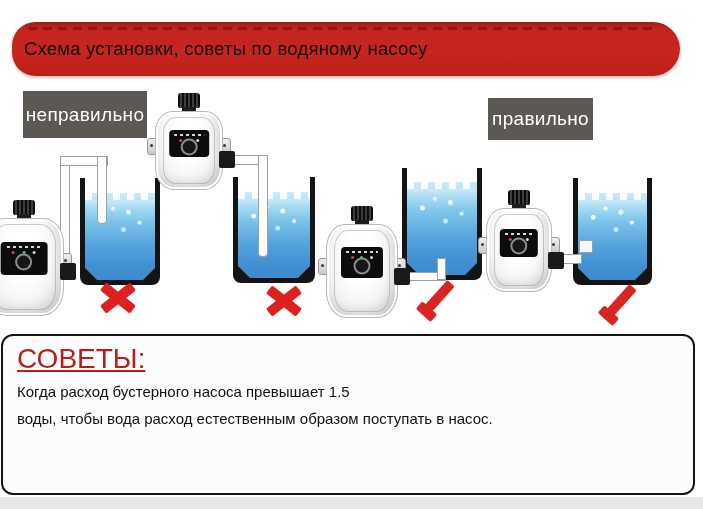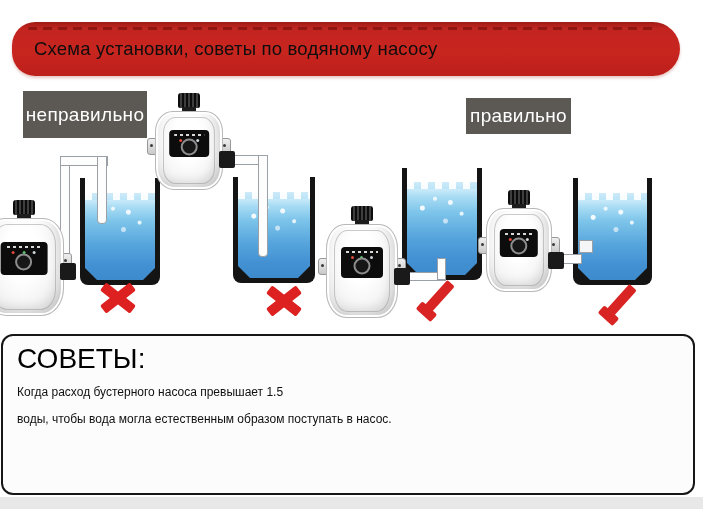--- a/index.html
+++ b/index.html
@@ -12,28 +12,28 @@
     position:absolute;left:12px;top:22px;width:668px;height:54px;
     border-radius:26px 30px 30px 26px;
     background:linear-gradient(180deg,#9e1c16 0%,#c32420 12%,#c8251f 55%,#bd1f1a 100%);
     display:flex;align-items:center;
     box-shadow:0 2px 3px rgba(150,30,20,.25);
   }
   .banner::before{
     content:"";position:absolute;left:16px;right:22px;top:5px;height:3px;border-radius:2px;
     background:repeating-linear-gradient(90deg,rgba(105,10,5,.55) 0 9px,rgba(170,45,35,.25) 9px 15px);
   }
-  .banner-title{font-size:18.5px;color:#0e0e0e;padding-left:22px;letter-spacing:.2px;}
+  .banner-title{font-size:18.5px;color:#0e0e0e;padding-left:12px;letter-spacing:.2px;}
   
   .tag{
     position:absolute;background:#5c5955;color:#fff;display:flex;align-items:center;justify-content:center;
     font-size:19px;letter-spacing:.3px;
   }
   .tag-incorrect{left:23px;top:91px;width:124px;height:47px;}
-  .tag-correct{left:466px;top:98px;width:105px;height:36px;}
+  .tag-correct{left:488px;top:98px;width:105px;height:42px;}
   
   .tank{
     position:absolute;border-left:5px solid #141414;border-right:5px solid #141414;
     border-bottom:5px solid #141414;border-radius:0 0 8px 8px;z-index:1;
   }
   .water{
     position:absolute;left:0;right:0;bottom:0;top:15px;z-index:1;
     background-image:
       radial-gradient(circle 2px at 22% 28%, rgba(255,255,255,.9) 0 2px, transparent 3px),
       radial-gradient(circle 2px at 62% 22%, rgba(255,255,255,.85) 0 2px, transparent 3px),
@@ -105,23 +105,23 @@
   }
   .check::after{
     content:"";position:absolute;left:8px;top:20px;width:36px;height:10px;background:#d92424;border-radius:2px;
     transform:rotate(-48deg);transform-origin:left center;
   }
   
   .tips{
     position:absolute;left:1px;top:334px;width:694px;height:161px;box-sizing:border-box;
     border:2px solid #161616;border-radius:12px;background:#fcfcfc;padding:6px 14px;z-index:6;
   }
-  .tips-heading{font-size:28px;color:#000000;line-height:1.2;}
+  .tips-heading{font-size:28px;color:#b91c1c;line-height:1.2;text-decoration:underline;}
   .tips-para{margin-top:5px;}
-  .tips-line{font-size:12px;color:#101010;line-height:22px;}
+  .tips-line{font-size:15px;color:#101010;line-height:22px;}
   .bottom-strip{position:absolute;left:0;top:497px;width:703px;height:12px;background:#e8e8e8;z-index:0;}
 </style>
 </head>
 <body>
 
 <div class="page">
 
   <div class="bottom-strip"></div>
 
   <div class="banner">
@@ -230,17 +230,17 @@
     <div class="corner-r"></div>
   </div>
   <div class="check" style="left:601px;top:289px;"></div>
 
   <div class="tips">
     <div class="tips-heading">СОВЕТЫ:</div>
     <div class="tips-para">
       <div class="tips-line">Когда расход бустерного насоса превышает 1.5</div>
     </div>
     <div class="tips-para">
-      <div class="tips-line">воды, чтобы вода могла естественным образом поступать в насос.</div>
+      <div class="tips-line">воды, чтобы вода расход естественным образом поступать в насос.</div>
     </div>
   </div>
 
 </div>
 
 </body></html>

